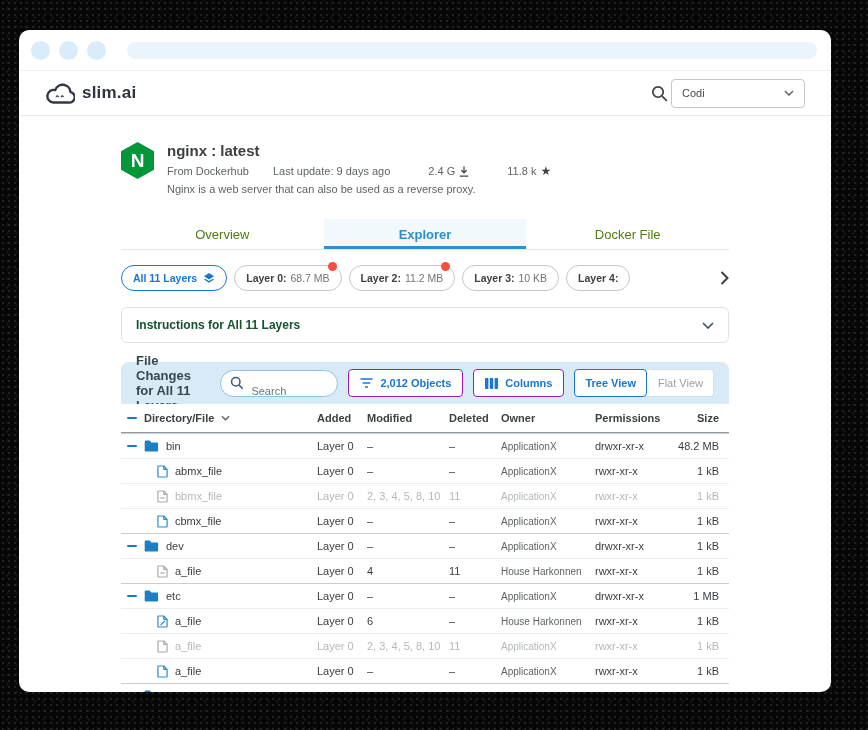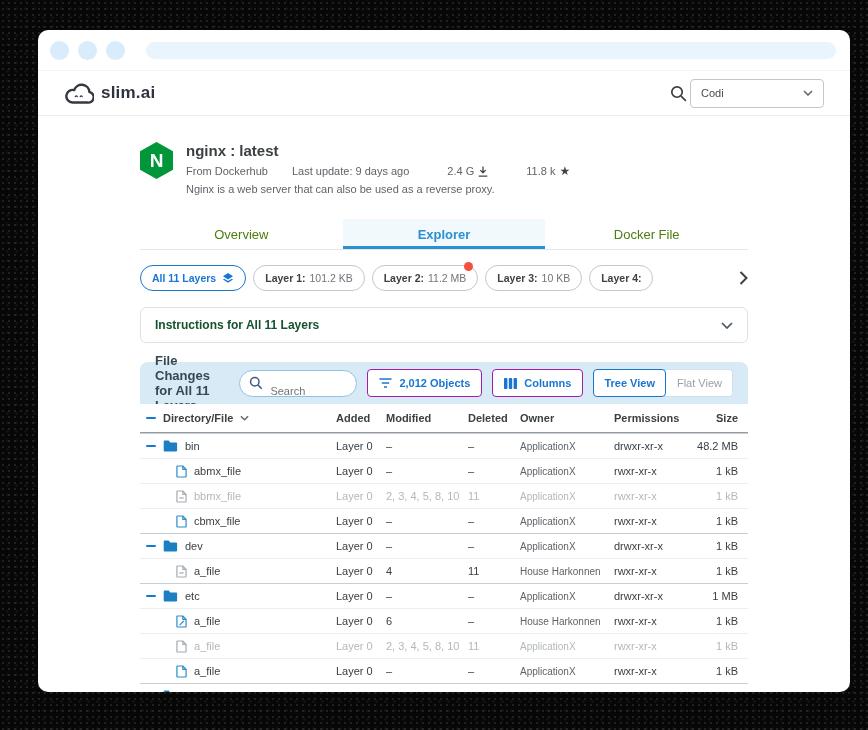--- a/index.html
+++ b/index.html
@@ -8,21 +8,21 @@
     background-color:#070707;
     background-image:
       radial-gradient(rgba(190,190,190,.14) 1px, transparent 1.3px),
       radial-gradient(rgba(140,140,140,.10) 1px, transparent 1.3px);
     background-size:6px 6px, 9px 9px;
     background-position:0 0, 3px 4px;
     font-family:"Liberation Sans", sans-serif;
     -webkit-font-smoothing:antialiased;
   }
   .window{
-    position:absolute;left:38px;top:30px;width:812px;height:662px;
+    position:absolute;left:19px;top:30px;width:812px;height:662px;
     background:#fff;border-radius:10px;overflow:hidden;
     display:flex;flex-direction:column;justify-content:flex-end;
   }
   
   .chrome{height:40px;flex:none;display:flex;align-items:center;padding:0 12px;border-bottom:1px solid #f1f3f5;}
   .dot-circle{width:19px;height:19px;border-radius:50%;background:#d9ecfb;margin-right:9px;flex:none;}
   .addr{flex:1;height:17px;border-radius:9px;background:var(--pill,#e9f4fd);margin-left:12px;margin-right:2px;}
   
   .appbar{height:44px;flex:none;display:flex;align-items:center;padding:0 26px;border-bottom:1px solid #ececec;}
   .brand{display:flex;align-items:center;gap:7px;font-weight:bold;font-size:17px;color:#2f3340;letter-spacing:.2px;}
@@ -176,22 +176,23 @@
       <div class="chips" id="chips">
           <div class="chip selected">
             <span class="chip-label">All 11 Layers</span>
             <span class="chip-ic">
               <svg width="12" height="12" viewBox="0 0 24 24" fill="#1976d2">
                 <path d="M12 2 2 8.5 12 15l10-6.5L12 2zm0 16.2L4.4 13.4 2 15 12 21.5 22 15l-2.4-1.6L12 18.2z"></path>
               </svg>
             </span>
           </div>
           <div class="chip">
-            <span class="chip-label">Layer 1:</span>
-            <span class="chip-size">101.2 KB</span>
+            <span class="chip-label">Layer 0:</span>
+            <span class="chip-size">68.7 MB</span>
+            <span class="chip-dot"></span>
           </div>
           <div class="chip">
             <span class="chip-label">Layer 2:</span>
             <span class="chip-size">11.2 MB</span>
             <span class="chip-dot"></span>
           </div>
           <div class="chip">
             <span class="chip-label">Layer 3:</span>
             <span class="chip-size">10 KB</span>
           </div>

